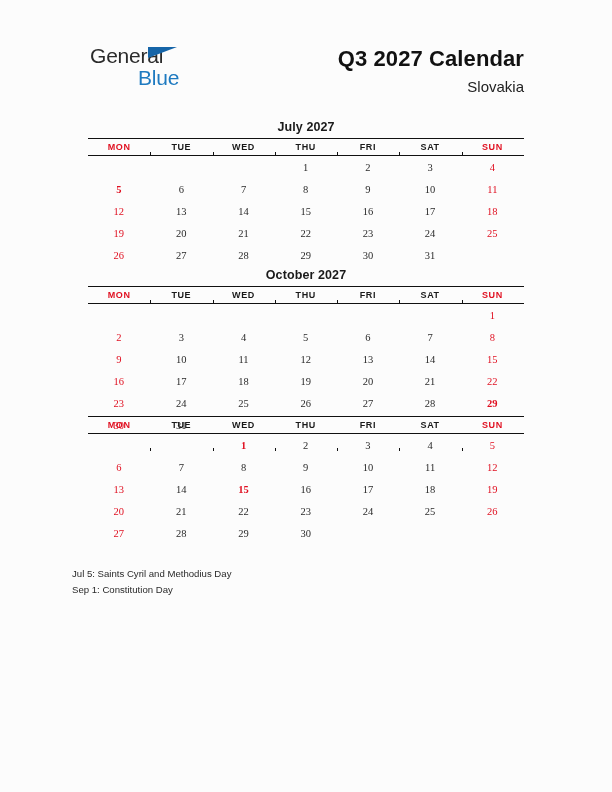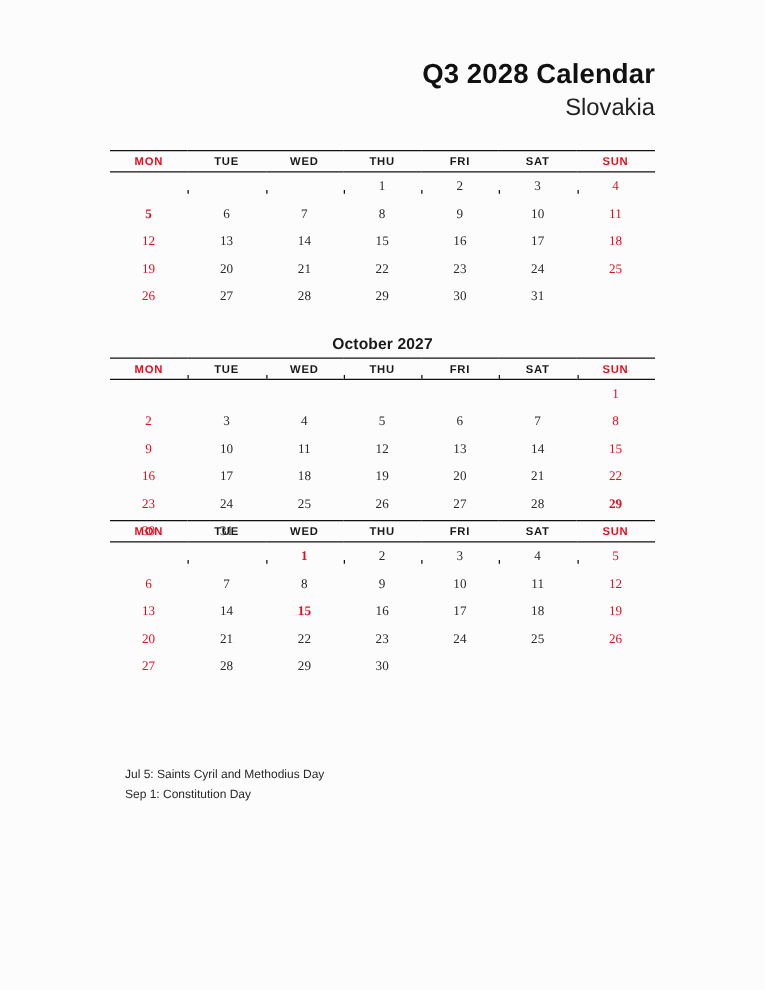--- a/index.html
+++ b/index.html
@@ -73,21 +73,21 @@
     text-align: right;
   }
   .title-main {
     font-size: 22px;
     font-weight: bold;
     color: #111111;
     letter-spacing: 0.1px;
     line-height: 26px;
   }
   .title-sub {
-    font-size: 19px;
+    font-size: 15px;
     font-weight: normal;
     color: #222222;
     line-height: 22px;
     margin-top: 4px;
   }
 
   
   .month {
     position: absolute;
     left: 88px;
@@ -154,48 +154,53 @@
     top: -3px;
     width: 1px;
     height: 3px;
     background: #111111;
     display: block;
   }
 
   
   .notes {
     position: absolute;
-    left: 100px;
+    left: 72px;
     top: 566px;
     width: 440px;
-    margin-top: 46px;
   }
   .note {
     font-size: 9.6px;
     color: #2a2a2a;
     line-height: 16.4px;
     font-family: "Liberation Sans", sans-serif;
   }
 </style>
 </head>
 <body>
 
 <div class="page">
 
   <div class="header">
 
+    <div class="logo">
+      <span class="logo-general">General</span>
+      <span class="logo-triangle"></span>
+      <span class="logo-blue">Blue</span>
+    </div>
 
     <div class="title-block">
-      <div class="title-main">Q3 2028 Calendar</div>
+      <div class="title-main">Q3 2027 Calendar</div>
       <div class="title-sub">Slovakia</div>
     </div>
 
   </div>
 
   <div class="month" id="month-0">
+    <div class="month-title">July 2027</div>
     <table class="cal">
       <thead>
           <tr>
             <th class="wknd">MON</th>
             <th>TUE</th>
             <th>WED</th>
             <th>THU</th>
             <th>FRI</th>
             <th>SAT</th>
             <th class="wknd">SUN</th>

